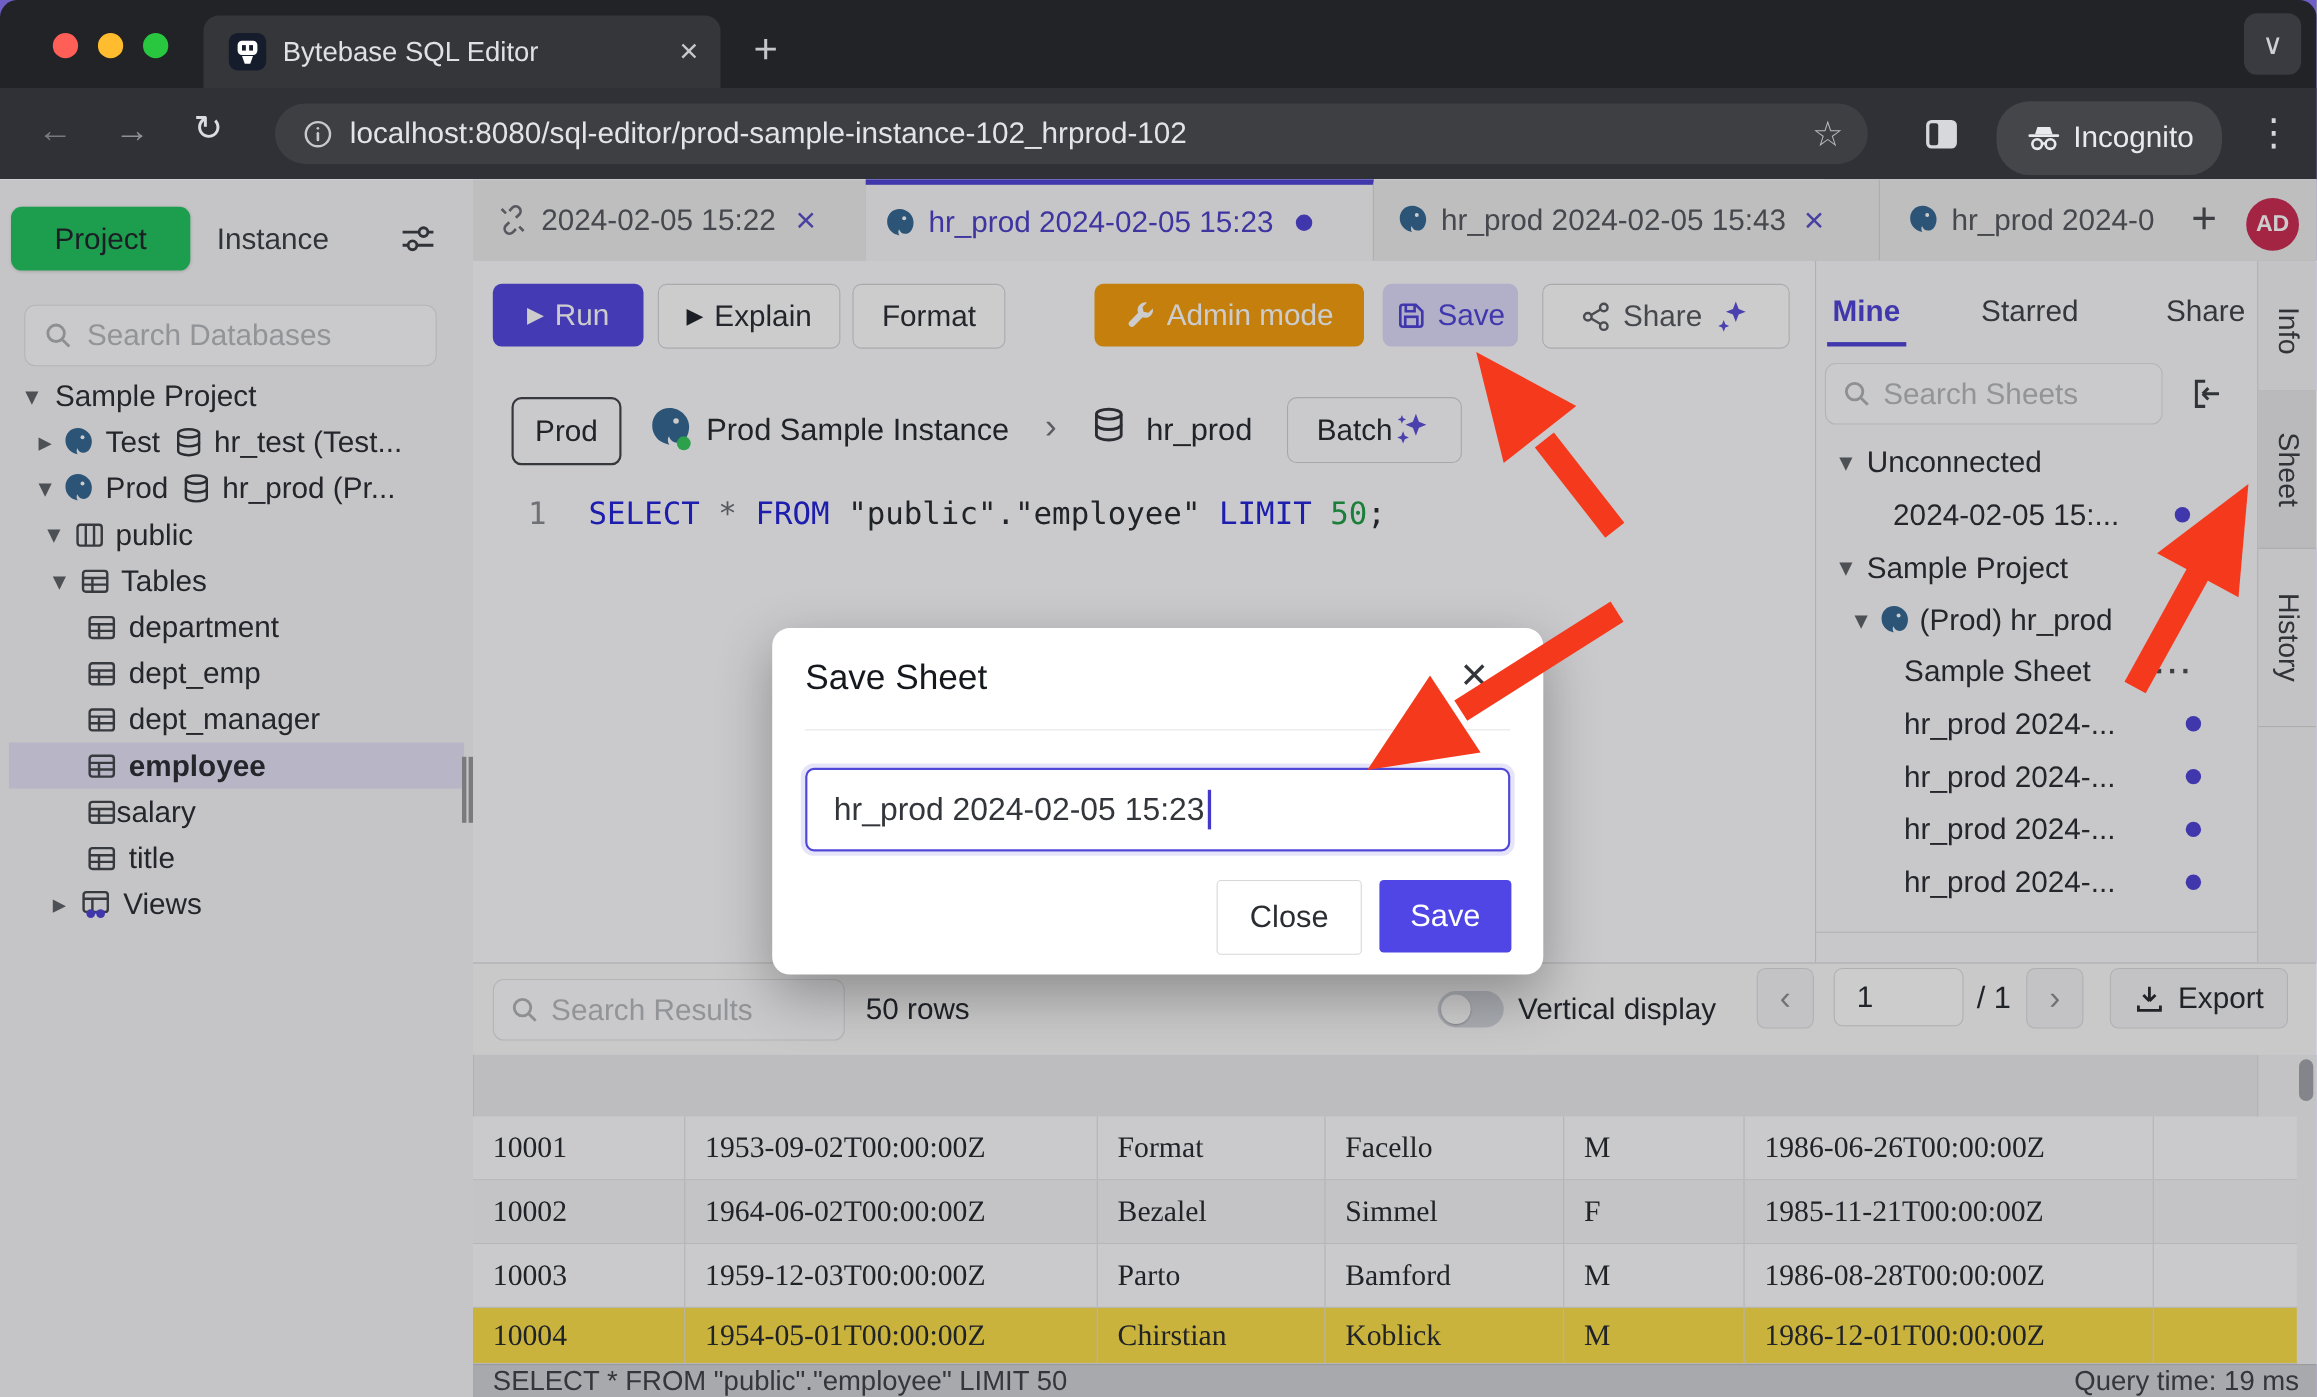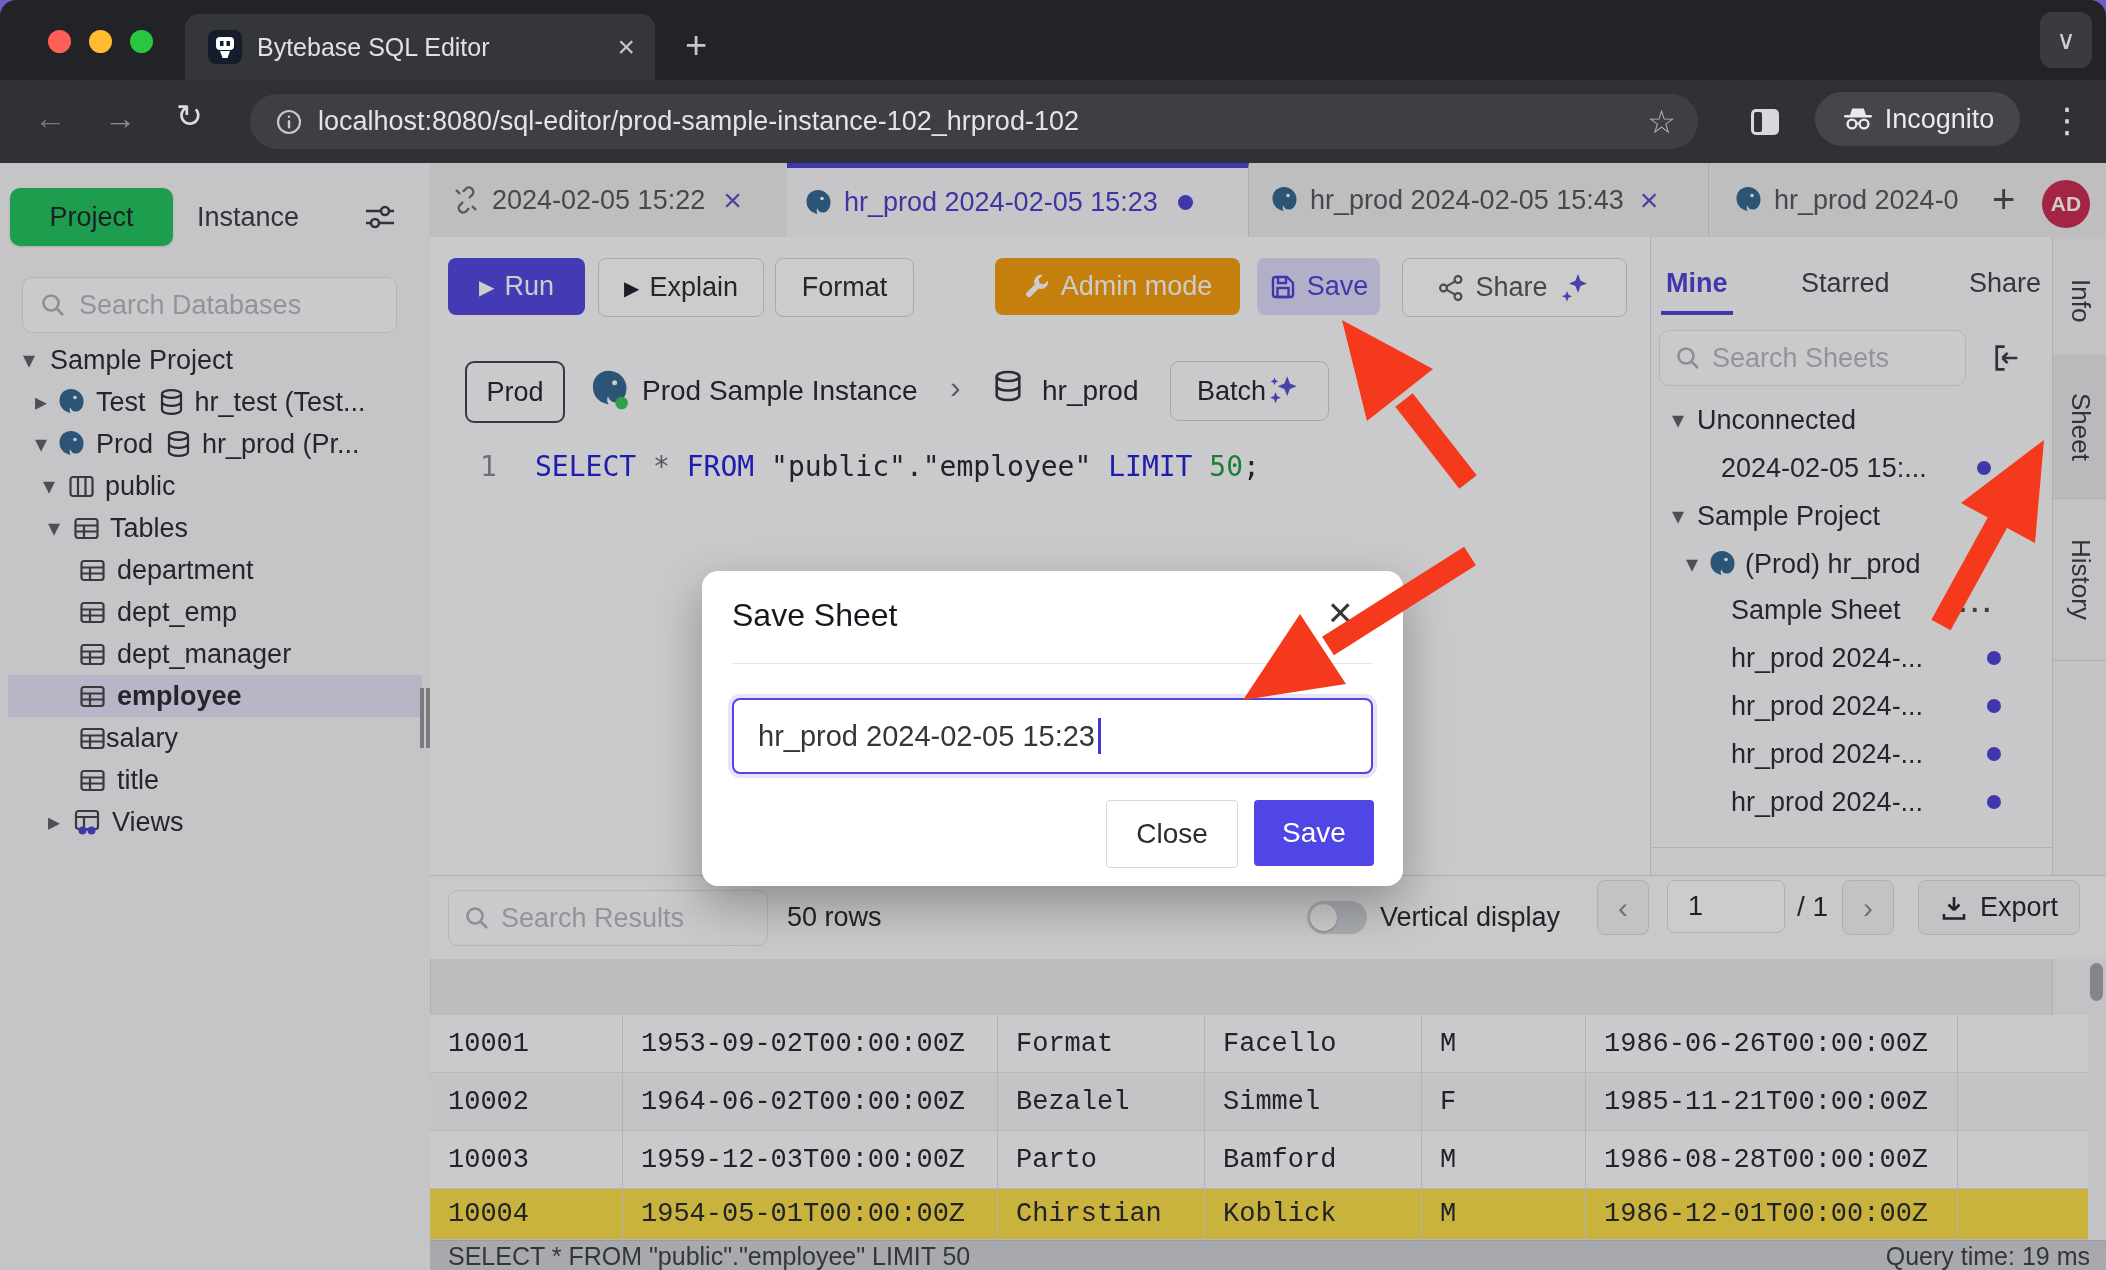--- a/index.html
+++ b/index.html
@@ -7,21 +7,21 @@
   .a{position:absolute}
   
   .chrome{left:0;top:0;width:2106px;height:163px;background:#212327;border-radius:16px 16px 0 0}
   .tl{width:23px;height:23px;border-radius:50%}
   .btab{left:185px;top:14px;width:470px;height:66px;background:#35363a;border-radius:14px 14px 0 0;display:flex;align-items:center}
   .btab-title{color:#dfe1e5;font-size:25px;margin-left:14px;flex:1}
   .chrome-toolbar{left:0;top:80px;width:2106px;height:83px;background:#2f3136}
   .navg{font-size:32px;line-height:1}
   .urlpill{left:250px;top:95px;width:1448px;height:55px;background:#3d3f43;border-radius:28px;display:flex;align-items:center}
   .url{color:#e2e4e8;font-size:27px;margin-left:14px;flex:1}
-  .incog{left:1815px;top:93px;width:205px;height:54px;background:#44464a;border-radius:30px;display:flex;align-items:center;justify-content:center;gap:10px;color:#e8eaed;font-size:27px}
+  .incog{left:1815px;top:93px;width:205px;height:67px;background:#44464a;border-radius:30px;display:flex;align-items:center;justify-content:center;gap:10px;color:#e8eaed;font-size:27px}
   .chev-btn{left:2040px;top:12px;width:52px;height:56px;background:#3a3b40;border-radius:12px;color:#cdd0d4;display:flex;align-items:center;justify-content:center;font-size:26px}
   
   .app{left:0;top:163px;width:2106px;height:1107px;background:#ececee}
   .sidebar{left:0;top:0;width:430px;height:1107px;background:#f7f7f8;border-right:1px solid #dcdcde}
   .chip{background:#22c55e;border-radius:10px;box-shadow:0 1px 3px rgba(0,0,0,.14);display:flex;align-items:center;justify-content:center;font-size:27px;color:#1f2329}
   .sb-input{border:1.5px solid #e2e2e4;background:#fdfdfe;border-radius:10px;display:flex;align-items:center;color:#b6b8bc;font-size:27px}
   .trow{position:absolute;height:42px;display:flex;align-items:center;color:#2a2d32;font-size:27px;white-space:nowrap}
   .caret{color:#5f6266;font-size:24px;width:26px;text-align:center}
   .sel{background:#e6e4f7}
   
@@ -42,21 +42,21 @@
   .sp-row{position:absolute;height:48px;display:flex;align-items:center;font-size:27px;color:#2a2d32;white-space:nowrap}
   .pdot{width:14px;height:14px;border-radius:50%;background:#4f43d6}
   
   .rail{left:2052px;top:74px;width:54px;height:1003px;background:#f4f4f5;border-left:1px solid #dcdcde}
   .rail-tab{position:absolute;left:0;width:54px;display:flex;align-items:center;justify-content:center;writing-mode:vertical-rl;font-size:26px;color:#3a3d42;border-bottom:1px solid #d8d8da}
   
   .res-toolbar{left:430px;top:712px;width:1676px;height:83px;background:#fbfbfc;border-top:1px solid #d8d8da}
   .sq-btn{position:absolute;height:53px;border:1px solid #dcdcde;background:#f4f4f5;border-radius:8px;display:flex;align-items:center;justify-content:center;color:#8a8d92;font-size:30px}
   .thead{left:430px;top:795px;width:1658px;height:57px;display:flex;background:#efeff0;border-bottom:1px solid #d4d4d6}
   .th{display:flex;align-items:center;padding-left:18px;gap:10px;font-size:26px;color:#54575c;border-right:1px solid #dcdcde;box-sizing:border-box}
-  .trow2{position:absolute;left:430px;width:1658px;height:58px;display:flex;font-family:Liberation Mono, monospace;font-size:27px;color:#26292e;border-bottom:1px solid #e4e4e6;box-sizing:border-box}
+  .trow2{position:absolute;left:430px;width:1658px;height:58px;display:flex;font-family:Liberation Serif, serif;font-size:27px;color:#26292e;border-bottom:1px solid #e4e4e6;box-sizing:border-box}
   .td{display:flex;align-items:center;padding-left:18px;border-right:1px solid #e0e0e2;box-sizing:border-box;overflow:hidden;white-space:nowrap}
   .c0{width:193px}.c1{width:375px}.c2{width:207px}.c3{width:217px}.c4{width:164px}.c5{width:372px}.c6{width:130px;border-right:none}
   .statusbar{left:430px;top:1077px;width:1676px;height:30px;background:#d2d3d6;border-top:1px solid #bfc1c4;display:flex;align-items:center;font-size:25px;color:#3e4146}
   
   .dim{left:0;top:163px;width:2106px;height:1107px;background:rgba(14,14,20,.21);z-index:5}
   .modal{left:702px;top:571px;width:701px;height:315px;background:#fff;border-radius:16px;box-shadow:0 18px 50px rgba(0,0,0,.3);z-index:10}
   .m-input{left:30px;top:127px;width:641px;height:76px;border:2px solid #5047d8;border-radius:8px;box-shadow:0 0 0 4px rgba(80,71,216,.15);display:flex;align-items:center;font-size:29px;color:#33363b;box-sizing:border-box}
   .caret-bar{display:inline-block;width:3px;height:36px;background:#4338ca;margin-left:3px;vertical-align:-7px}
   .m-btn{position:absolute;top:229px;height:66px;border-radius:4px;display:flex;align-items:center;justify-content:center;font-size:28px}
   .arrows{position:absolute;left:0;top:0;z-index:20;pointer-events:none}

